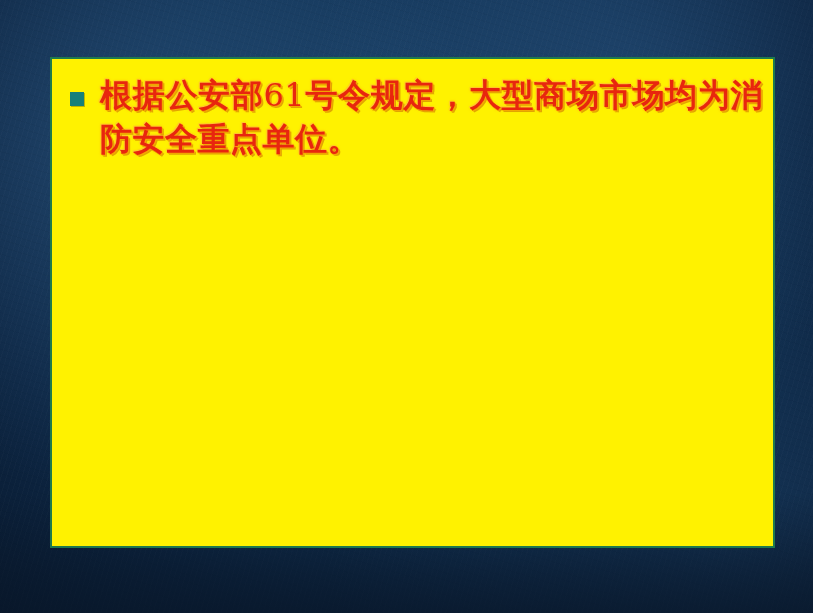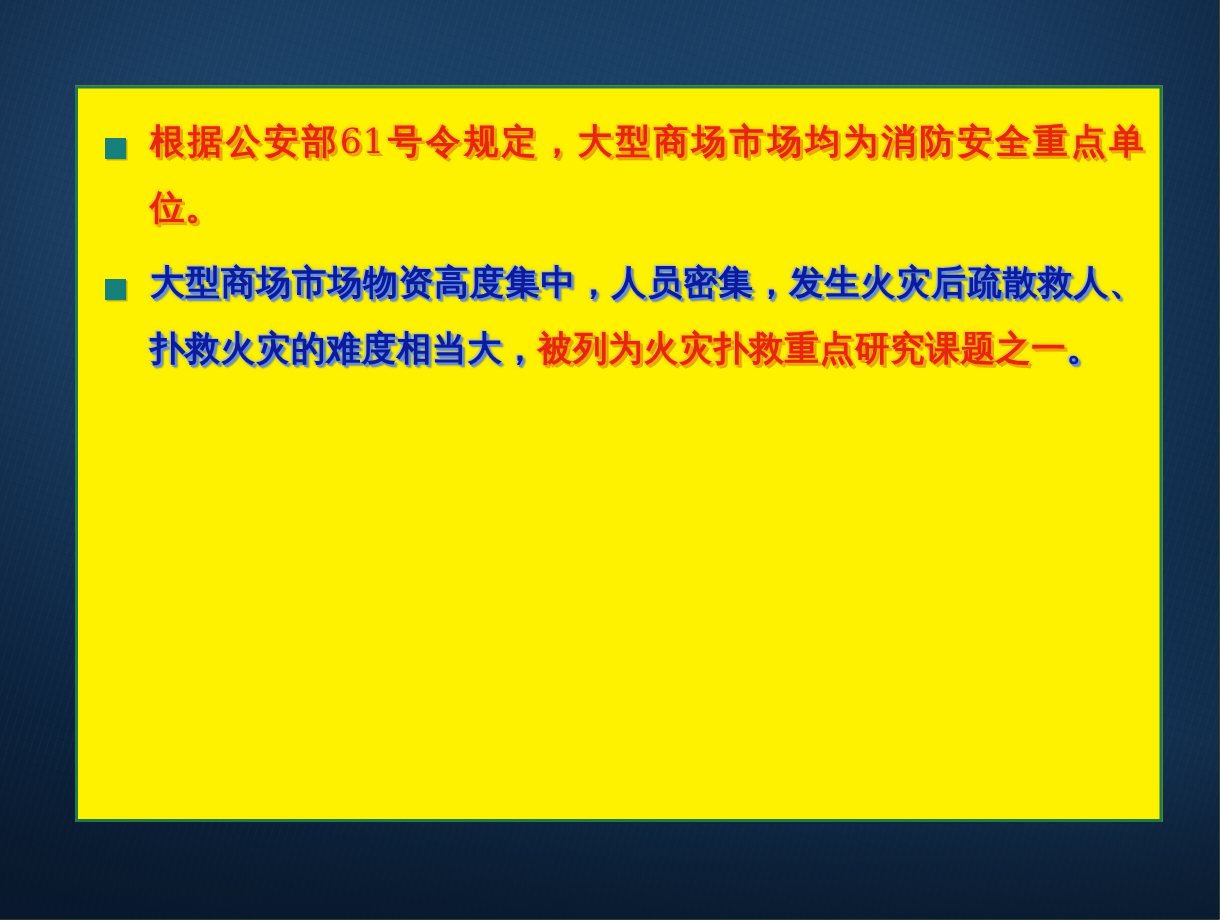--- a/index.html
+++ b/index.html
@@ -82,21 +82,21 @@
     width: 14px;
     height: 14px;
     background: #16807a;
     box-shadow: 1px 1px 0 rgba(0,0,0,0.25);
   }
 
   .para {
     margin: 0;
     font-family: "DejaVu Sans", "Liberation Sans", sans-serif;
     font-weight: bold;
-    font-size: 23px;
+    font-size: 32px;
     line-height: 44px;
     letter-spacing: 0.5px;
     text-align: justify;
     text-justify: inter-character;
   }
 
   
   .t-red {
     color: #E8260E;
     text-shadow:
@@ -126,22 +126,18 @@
 <div id="slide">
 
   <div id="content-panel">
     <ul class="bullet-list">
 
       <li class="bullet-item">
         <span class="bullet-marker"></span>
         <p class="para"><span class="t-red">根据公安部</span><span class="t-red digits">61</span><span class="t-red">号令规定，大型商场市场均为消防安全重点单位。</span></p>
       </li>
 
-      <li class="bullet-item spaced">
-        <span class="bullet-marker"></span>
-        <p class="para"><span class="t-blue">大型商场市场物资高度集中，人员密集，发生火灾后疏散救人、扑救火灾的难度相当大，</span><span class="t-red">被列为火灾扑救重点研究课题之一</span><span class="t-blue">。</span></p>
-      </li>
 
 
     </ul>
   </div>
 
 </div>
 
 </body></html>

